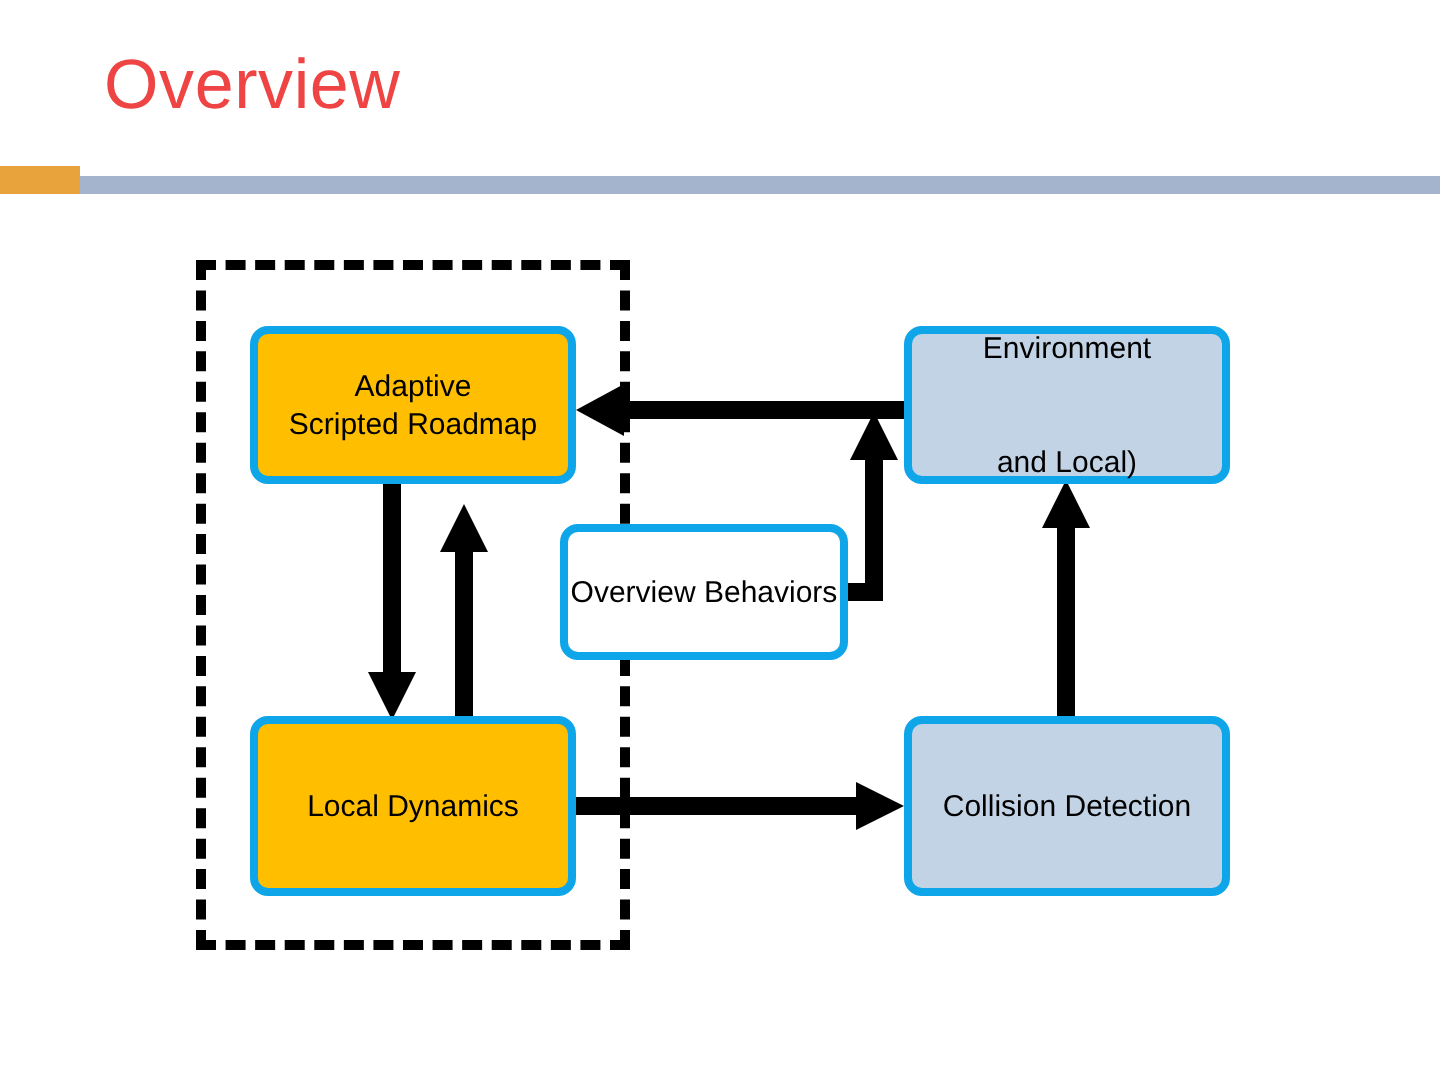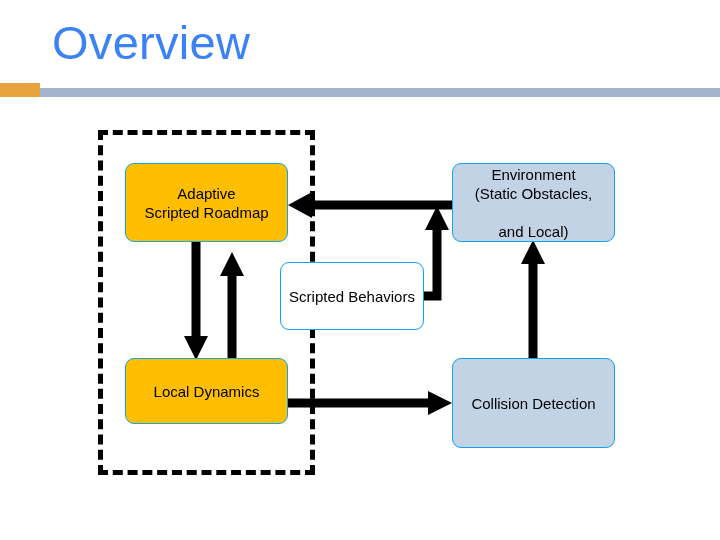--- a/index.html
+++ b/index.html
@@ -17,22 +17,22 @@
     position: relative;
     width: 720px;
     height: 540px;
   }
 
   
   .title {
     position: absolute;
     left: 52px;
     top: 22px;
-    font-size: 47px;
-    color: #3b82f6;
+    font-size: 35px;
+    color: #ef4444;
     font-weight: normal;
     letter-spacing: 0.3px;
     line-height: 42px;
   }
   .rule {
     position: absolute;
     left: 40px;
     top: 88px;
     width: 680px;
     height: 9px;
@@ -68,39 +68,39 @@
   .box {
     position: absolute;
     box-sizing: border-box;
     display: flex;
     align-items: center;
     justify-content: center;
     text-align: center;
     font-size: 15px;
     color: #000000;
     line-height: 19px;
-    border: 1px solid #0ea5e9;
+    border: 4px solid #0ea5e9;
   }
   .box-orange {
     background: #ffbf00;
     border-radius: 9px;
   }
   .box-blue {
     background: #c3d3e6;
     border-radius: 9px;
   }
   .box-plain {
     background: #ffffff;
     border-radius: 9px;
   }
 
   #box-aer     { left: 125px; top: 163px;  width: 163px; height: 79px; }
   #box-env     { left: 452px; top: 163px;  width: 163px; height: 79px; }
   #box-scripted{ left: 280px; top: 262px;  width: 144px; height: 68px; }
-  #box-local   { left: 125px; top: 358px;  width: 163px; height: 66px; }
+  #box-local   { left: 125px; top: 358px;  width: 163px; height: 90px; }
   #box-collision{ left: 452px; top: 358px; width: 163px; height: 90px; align-items: center; }
 
   .arrows {
     position: absolute;
     left: 0;
     top: 0;
     width: 720px;
     height: 540px;
     pointer-events: none;
   }
@@ -154,28 +154,28 @@
     <div class="box box-orange" id="box-aer">
       <span>
         <span>Adaptive</span><br>
         <span>Scripted Roadmap</span>
       </span>
     </div>
 
     <div class="box box-blue" id="box-env">
       <span>
         <span>Environment</span><br>
-        <span>(Static Obstacles,</span><br>
+        <br>
         <br>
         <span>and Local)</span>
       </span>
     </div>
 
     <div class="box box-plain" id="box-scripted">
-      <span>Scripted Behaviors</span>
+      <span>Overview Behaviors</span>
     </div>
 
     <div class="box box-orange" id="box-local">
       <span>Local Dynamics</span>
     </div>
 
     <div class="box box-blue" id="box-collision">
       <span>Collision Detection</span>
     </div>
 

